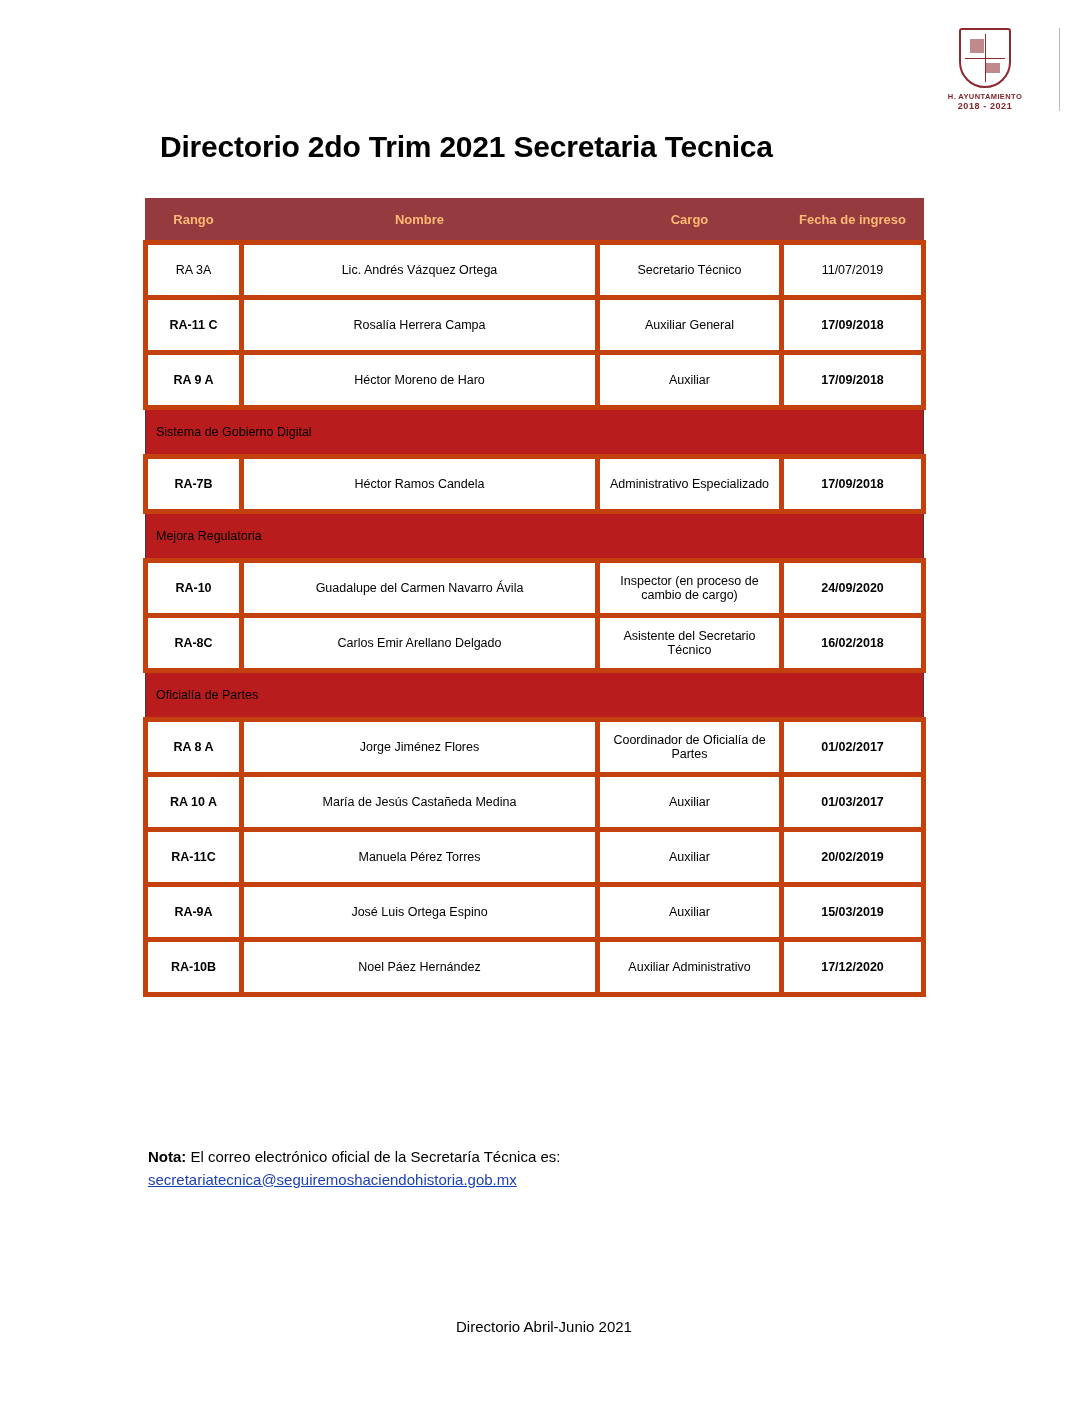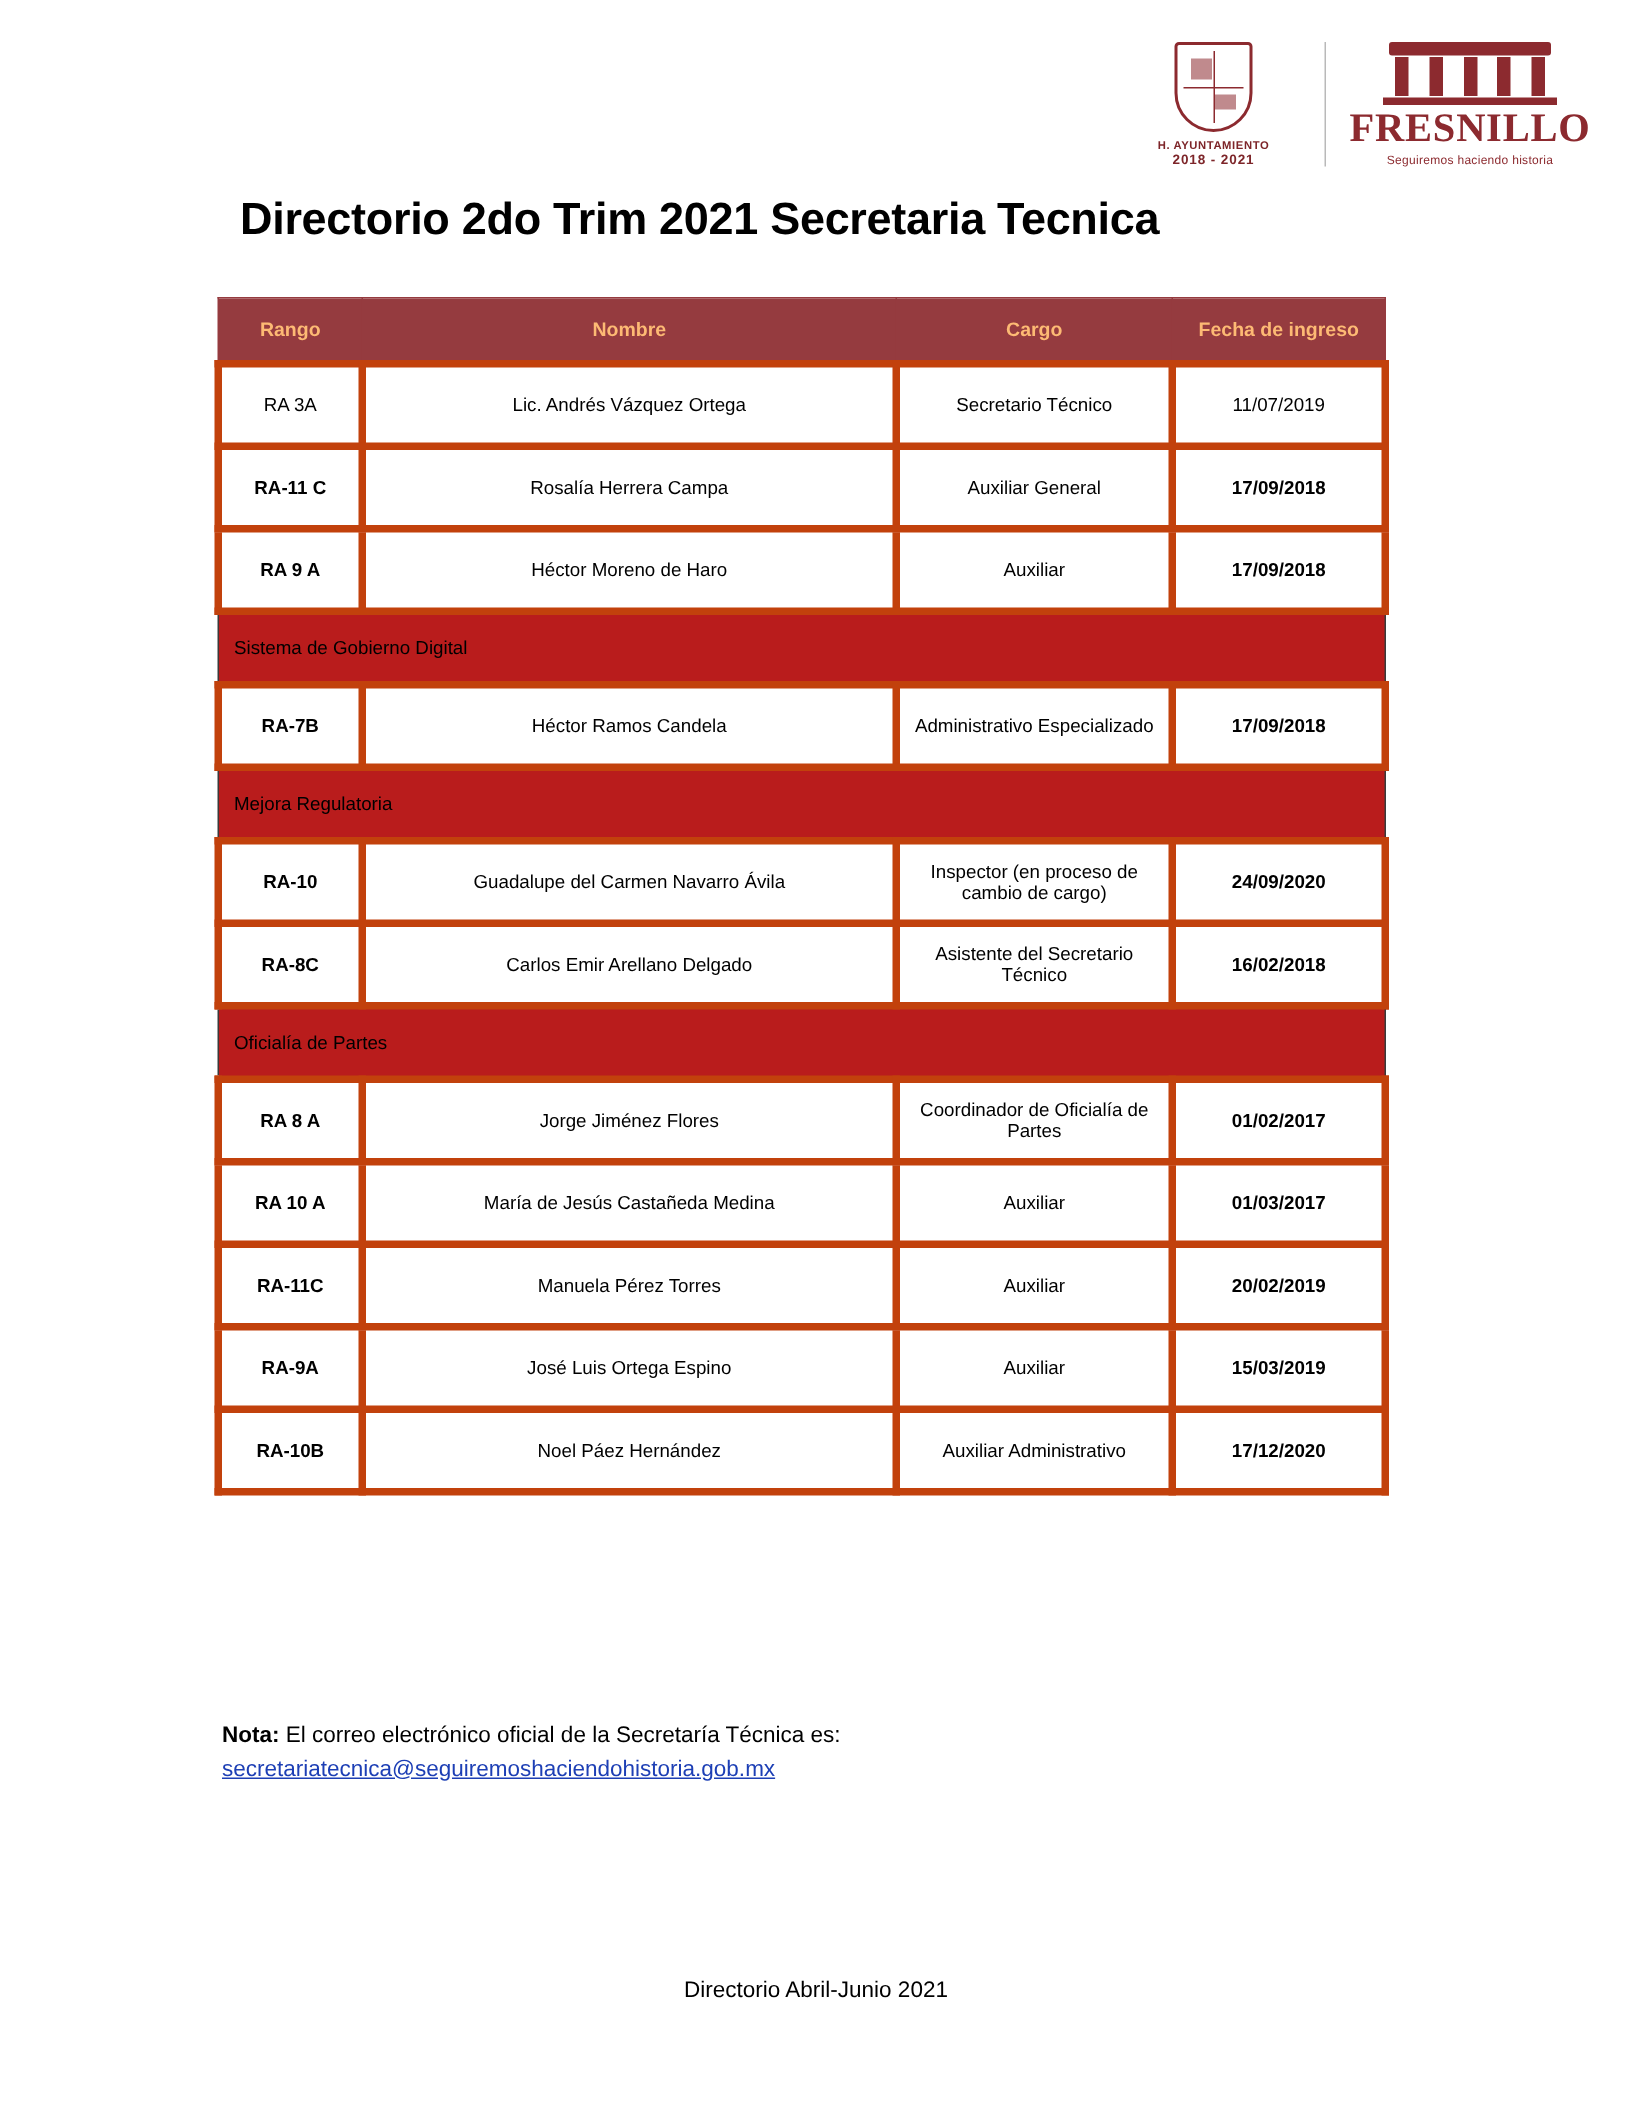--- a/index.html
+++ b/index.html
@@ -18,20 +18,21 @@
 
   
   .header-logos {
     position: absolute;
     top: 28px;
     right: 28px;
     display: flex;
     align-items: flex-start;
     gap: 0px;
     height: 96px;
+    flex-direction: column;
   }
   .crest-block {
     display: flex;
     flex-direction: column;
     align-items: center;
     width: 120px;
     padding-right: 14px;
     border-right: 1px solid #b9b9b9;
   }
   .crest-shield {
@@ -222,35 +223,20 @@
 <body>
 
 <div class="header-logos">
   <div class="crest-block">
     <div class="crest-shield">
       <span class="crest-inner-a"></span>
       <span class="crest-inner-b"></span>
     </div>
     <div class="crest-line1">H. AYUNTAMIENTO</div>
     <div class="crest-line2">2018 - 2021</div>
-  </div>
-  <div class="fresnillo-block">
-    <div class="fres-building">
-      <span class="roof"></span>
-      <span class="cols">
-          <i></i>
-          <i></i>
-          <i></i>
-          <i></i>
-          <i></i>
-        </span>
-      <span class="base"></span>
-    </div>
-    <div class="fres-word">FRESNILLO</div>
-    <div class="fres-tag">Seguiremos haciendo historia</div>
   </div>
 </div>
 
 <div class="doc-title">Directorio 2do Trim 2021 Secretaria Tecnica</div>
 
 <div class="table-wrap">
   <table class="directory">
     <colgroup>
       <col class="col-rango">
         <col class="col-nombre">

